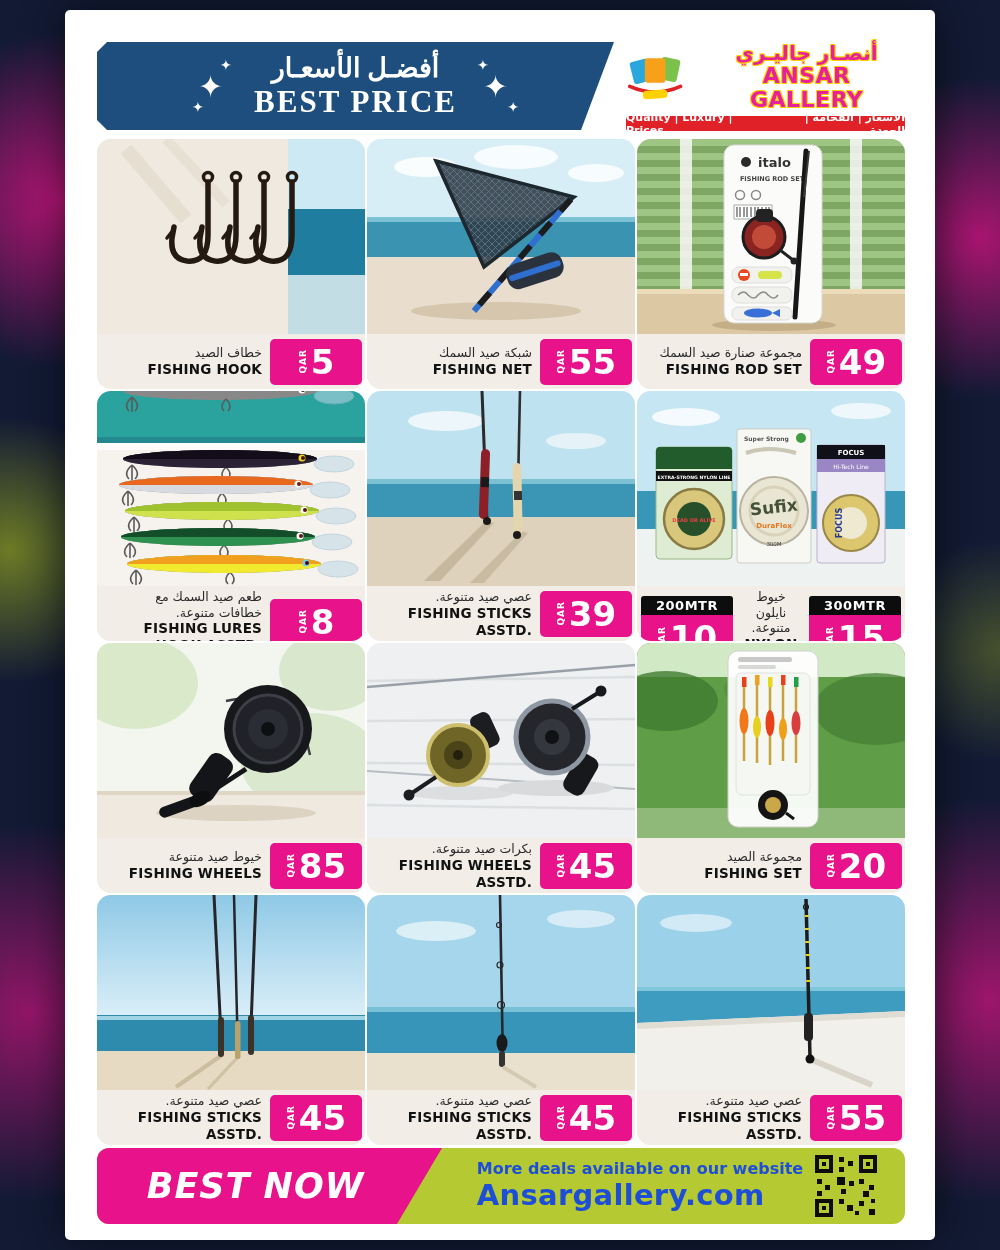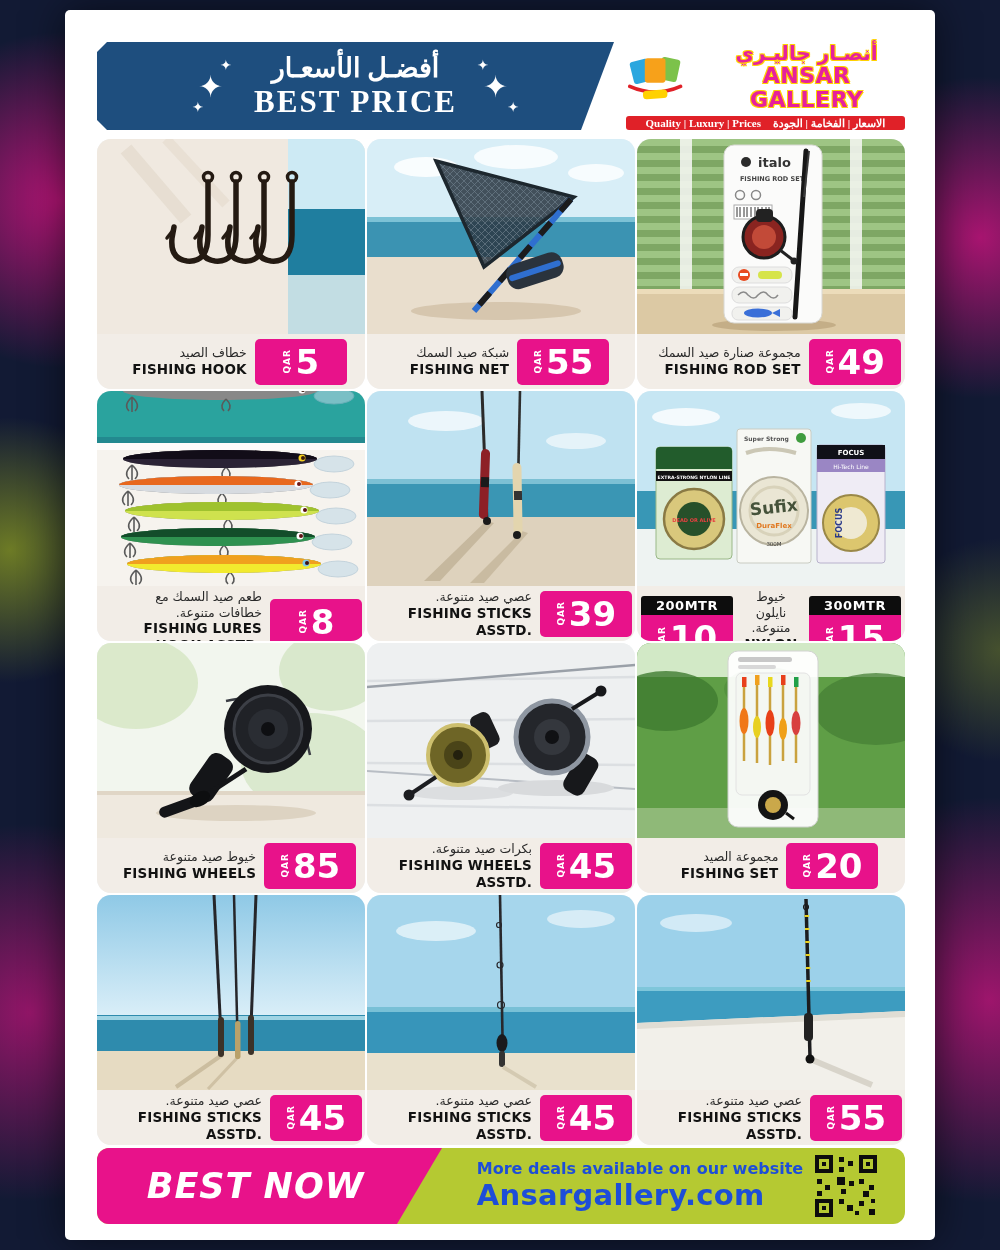--- a/index.html
+++ b/index.html
@@ -40,28 +40,28 @@
   .logo-panel { flex:1; margin-left:12px; display:flex; flex-direction:column; }
   .logo-main { flex:1; display:flex; align-items:center; justify-content:center; gap:24px; padding-bottom:4px; }
   .logo-text { text-align:center; line-height:1.1; }
   .logo-ar, .logo-en {
     color:#e6219c; font-weight:800;
     text-shadow:1px 1px 0 #ffd100, -1px 1px 0 #ffd100, 1px -1px 0 #ffd100, -1px -1px 0 #ffd100;
   }
   .logo-ar { font-size:20px; } .logo-en { font-size:22px; letter-spacing:.5px; }
   .ribbon {
     height:15px; background:#e02128; color:#fff; border-radius:3px;
-    font-size:11px; font-weight:bold; display:flex; align-items:center; justify-content:center; gap:12px;font-family:Liberation Serif, serif;
+    font-size:11px; font-weight:bold; display:flex; align-items:center; justify-content:center; gap:12px;
   }
   
   .grid { display:grid; grid-template-columns:repeat(3, 1fr); gap:2px; }
   .card { height:250px; border-radius:14px; overflow:hidden; background:#eef3f5; display:flex; flex-direction:column; }
   .photo { height:195px; flex:none; }
   .photo svg { display:block; width:100%; height:100%; }
-  .label { flex:1; background:#f2ede7; display:flex; align-items:center; justify-content:center; gap:8px; padding:3px 3px 3px 20px; }
+  .label { flex:1; background:#f2ede7; display:flex; align-items:center; justify-content:flex-end; gap:8px; padding:3px 3px 3px 20px; }
   .names { text-align:right; line-height:1.25; min-width:0; }
   .ar { font-size:12.5px; color:#2a2a2a; direction:rtl; }
   .en { font-size:13.5px; font-weight:bold; color:#121212; letter-spacing:.2px; }
   .price {
     background:#e8128a; border-radius:5px; width:92px; height:46px; flex:none;
     display:flex; align-items:center; justify-content:center; gap:3px; color:#fff;
   }
   .price .cur { writing-mode:vertical-rl; transform:rotate(180deg); font-size:9px; font-weight:bold; letter-spacing:1px; }
   .price .amt { font-size:34px; font-weight:800; line-height:1; }
   .label.dual { justify-content:space-between; padding:3px 4px; }

